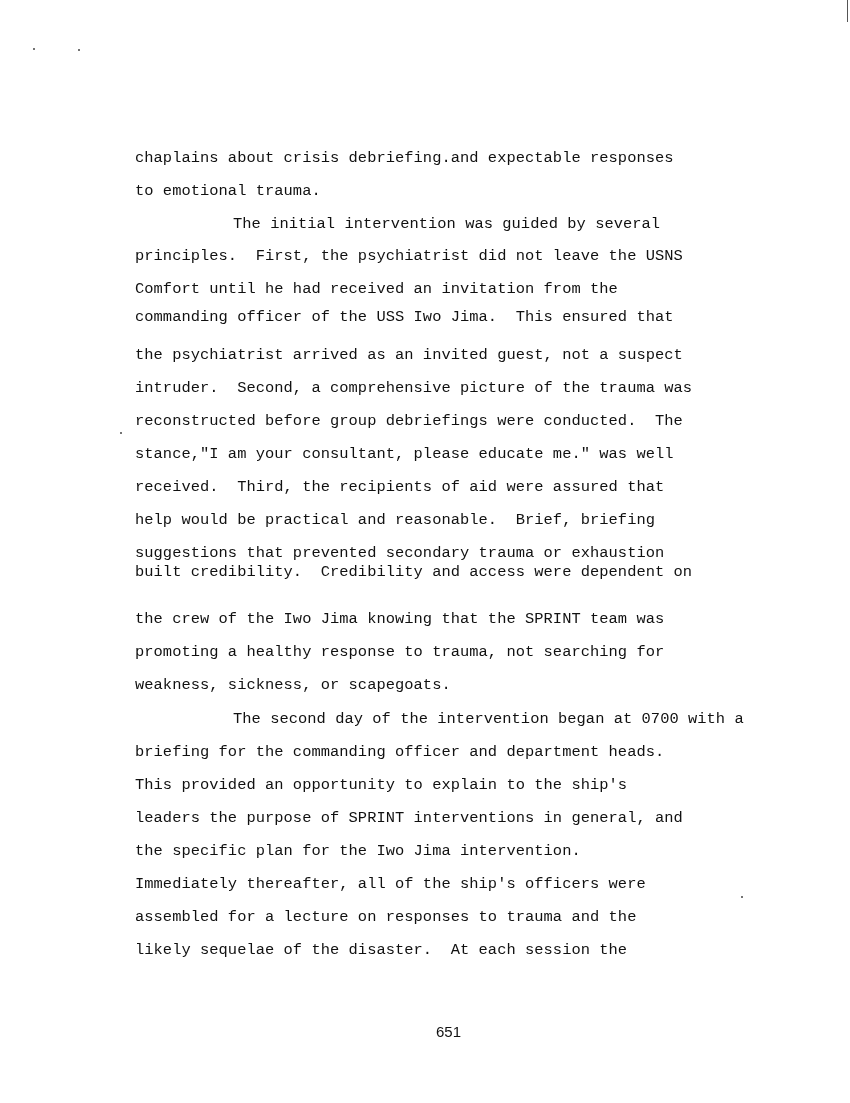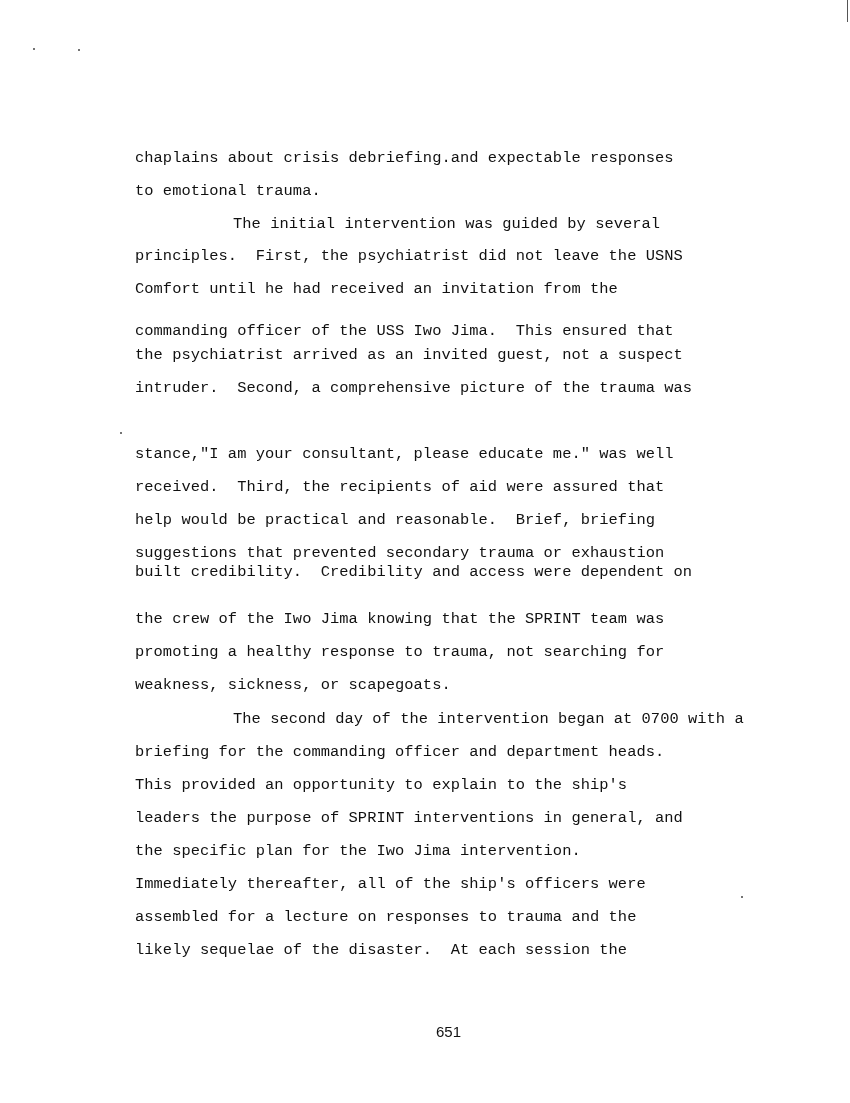--- a/index.html
+++ b/index.html
@@ -27,23 +27,24 @@
   <div class="speck" style="left:33px;top:48px;"></div>
   <div class="speck" style="left:78px;top:49px;"></div>
   <div class="speck" style="left:120px;top:432px;"></div>
   <div class="speck" style="left:741px;top:896px;"></div>
 
   <div class="line" style="top:149px">chaplains about crisis debriefing.and expectable responses</div>
   <div class="line" style="top:182px">to emotional trauma.</div>
   <div class="line indent" style="top:215px">The initial intervention was guided by several</div>
   <div class="line" style="top:247px">principles.  First, the psychiatrist did not leave the USNS</div>
   <div class="line" style="top:280px">Comfort until he had received an invitation from the</div>
-  <div class="line" style="top:322px">commanding officer of the USS Iwo Jima.  This ensured that</div>
+  <div class="line" style="top:308px">commanding officer of the USS Iwo Jima.  This ensured that</div>
   <div class="line" style="top:346px">the psychiatrist arrived as an invited guest, not a suspect</div>
   <div class="line" style="top:379px">intruder.  Second, a comprehensive picture of the trauma was</div>
+  <div class="line" style="top:412px">reconstructed before group debriefings were conducted.  The</div>
   <div class="line" style="top:445px">stance,"I am your consultant, please educate me." was well</div>
   <div class="line" style="top:478px">received.  Third, the recipients of aid were assured that</div>
   <div class="line" style="top:511px">help would be practical and reasonable.  Brief, briefing</div>
   <div class="line" style="top:544px">suggestions that prevented secondary trauma or exhaustion</div>
   <div class="line" style="top:563px">built credibility.  Credibility and access were dependent on</div>
   <div class="line" style="top:610px">the crew of the Iwo Jima knowing that the SPRINT team was</div>
   <div class="line" style="top:643px">promoting a healthy response to trauma, not searching for</div>
   <div class="line" style="top:676px">weakness, sickness, or scapegoats.</div>
   <div class="line indent" style="top:710px">The second day of the intervention began at 0700 with a</div>
   <div class="line" style="top:743px">briefing for the commanding officer and department heads.</div>

